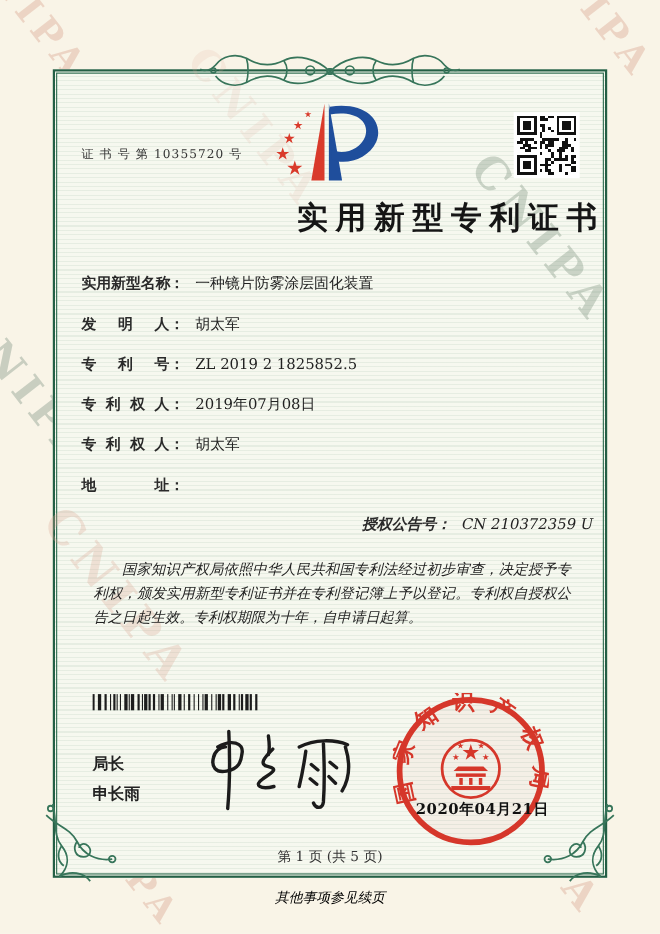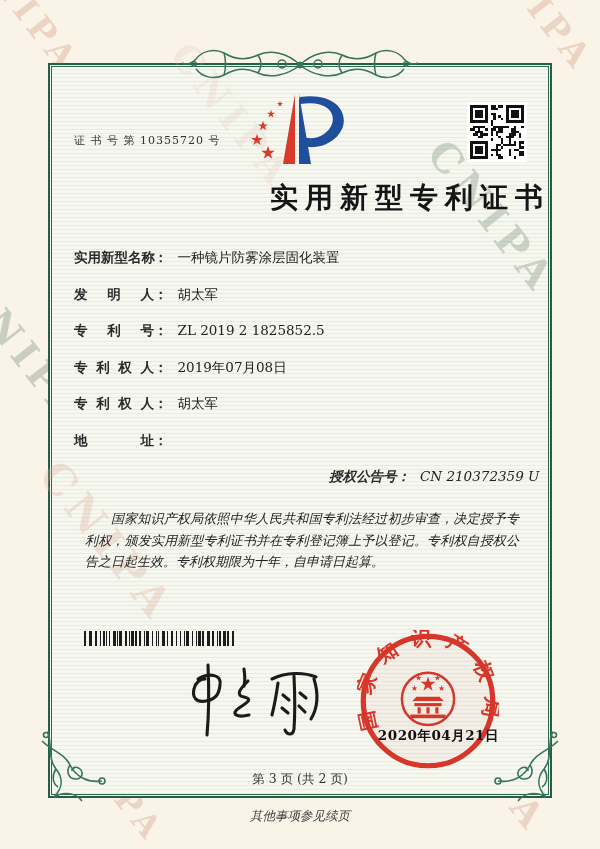--- a/index.html
+++ b/index.html
@@ -63,21 +63,21 @@
   
   .barcode{position:absolute;left:34px;top:566px;width:152px;height:15px;}
   .director{position:absolute;left:34px;top:617px;font-size:14.5px;line-height:27px;
             font-family:"DejaVu Sans","Liberation Sans",sans-serif;font-weight:600;color:#222;}
   .signature{position:absolute;left:118px;top:592px;}
   .seal{position:absolute;left:307px;top:565px;mix-blend-mode:multiply;}
   .seal-date{position:absolute;left:307px;top:662px;width:142px;text-align:right;
              font-size:13.5px;font-weight:600;color:#111;letter-spacing:.5px;}
   .pageinfo{position:absolute;left:0;right:0;top:706px;text-align:center;font-size:12.5px;color:#333;}
   .contnote{position:absolute;left:0;right:0;top:808px;text-align:center;font-size:12.5px;
-            font-style:italic;color:#404040;z-index:3;}
+            font-style:italic;color:#000000;z-index:3;}
 </style>
 </head>
 <body>
 
 <div class="page">
 
   <span class="wm wm-pink wm1">CNIPA</span>
   <span class="wm wm-pink wm2">CNIPA</span>
   <span class="wm wm-gray wm3">CNIPA</span>
   <span class="wm wm-pink wm4">CNIPA</span>
@@ -421,20 +421,24 @@
           <rect x="118" y="0" width="2" height="15"></rect>
           <rect x="123" y="0" width="3" height="15"></rect>
           <rect x="128" y="0" width="2" height="15"></rect>
           <rect x="133" y="0" width="1" height="15"></rect>
           <rect x="135" y="0" width="2" height="15"></rect>
           <rect x="139" y="0" width="3" height="15"></rect>
           <rect x="143" y="0" width="2" height="15"></rect>
           <rect x="148" y="0" width="2" height="15"></rect>
         </svg>
 
+      <div class="director">
+        <div>局长</div>
+        <div>申长雨</div>
+      </div>
 
       <svg class="signature" width="160" height="85" viewBox="0 0 160 85">
         <g stroke="#1b1b1b" stroke-width="3.1" fill="none" stroke-linecap="round" stroke-linejoin="round">
           <path d="M30,22 C42,15 54,18 52,28 C51,36 49,42 38,44 C28,46 24,40 26,32 C27,26 32,22 37,22"></path>
           <path d="M40,8 C41,30 41,56 39,78"></path>
           <path d="M76,12 C77,19 77,25 76,29"></path>
           <path d="M80,24 C72,32 67,38 76,40 C85,42 80,45 71,51 C62,57 69,61 81,58"></path>
           <path d="M104,22 C118,15 136,15 148,20"></path>
           <path d="M110,26 C108,40 106,50 104,58"></path>
           <path d="M126,19 C127,40 127,58 126,72 C125,79 119,78 117,73"></path>
@@ -461,18 +465,18 @@
             <rect x="55" y="70" width="26" height="3"></rect>
             <rect x="58" y="74" width="3" height="6"></rect>
             <rect x="66.5" y="74" width="3" height="6"></rect>
             <rect x="75" y="74" width="3" height="6"></rect>
             <rect x="51" y="81" width="34" height="3.5"></rect>
           </g>
         </g>
       </svg>
       <div class="seal-date">2020年04月21日</div>
 
-      <div class="pageinfo">第 3 页 (共 2 页)</div>
+      <div class="pageinfo">第 1 页 (共 5 页)</div>
     </div>
   </div>
 
   <div class="contnote">其他事项参见续页</div>
 </div>
 
 </body></html>

